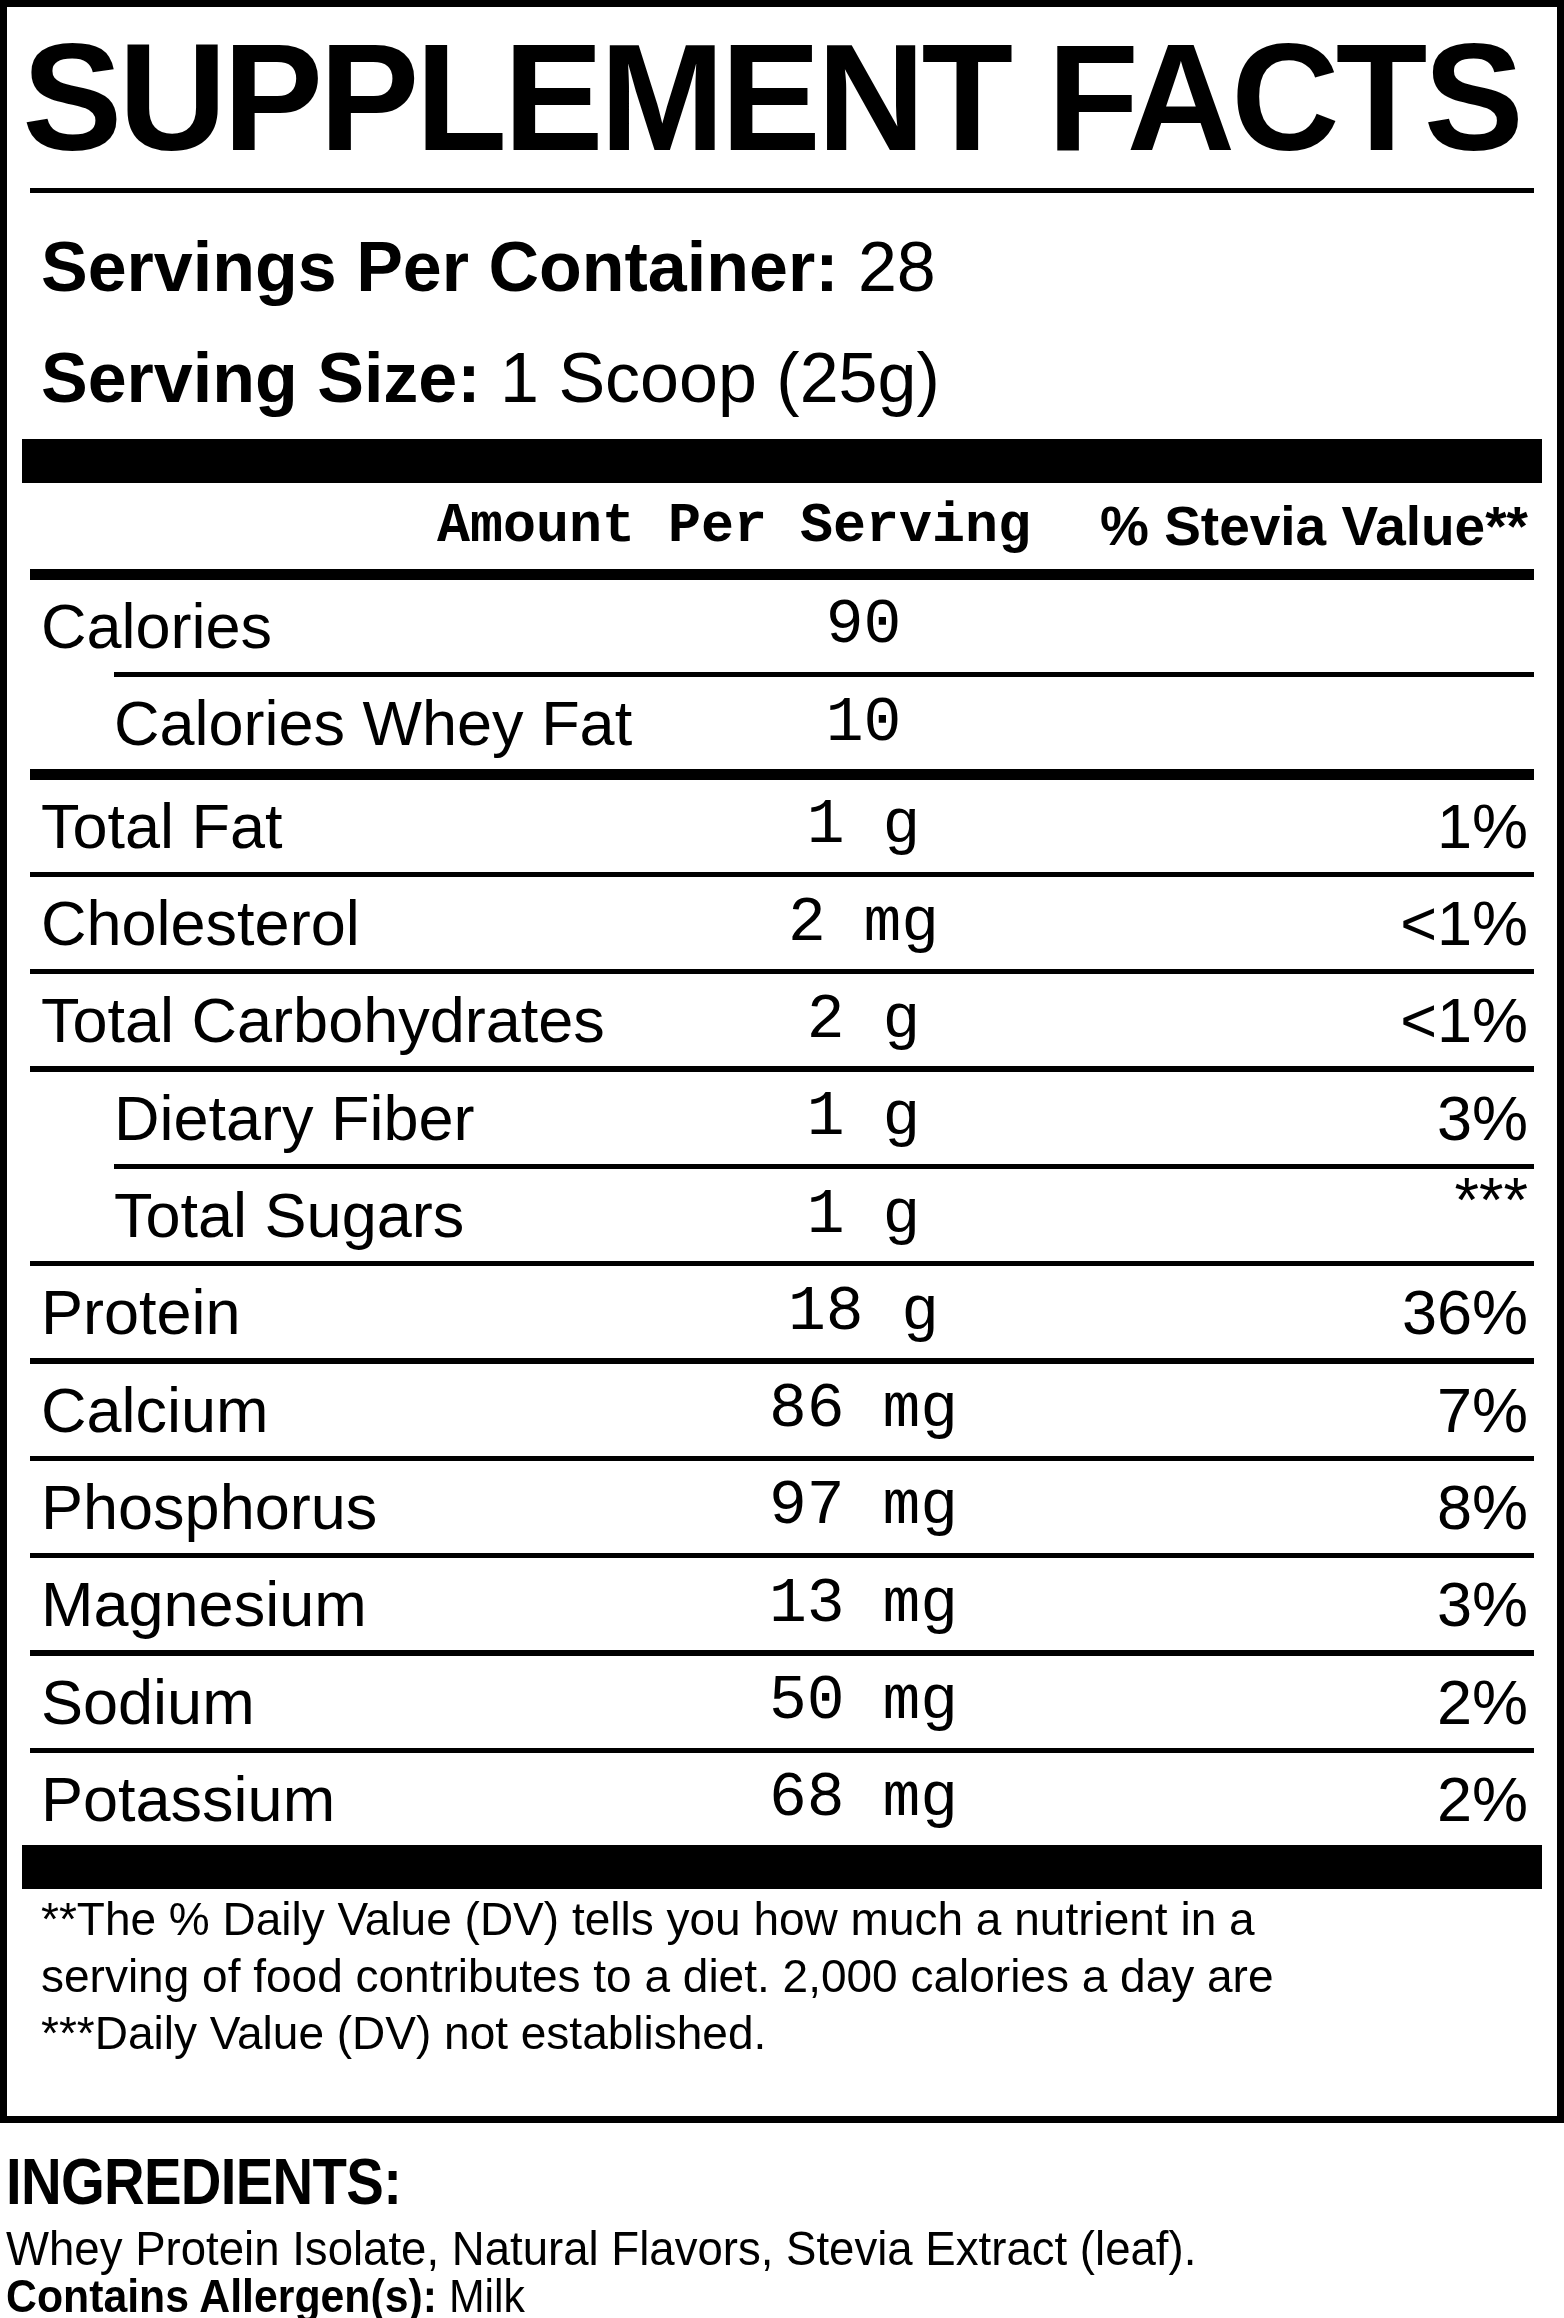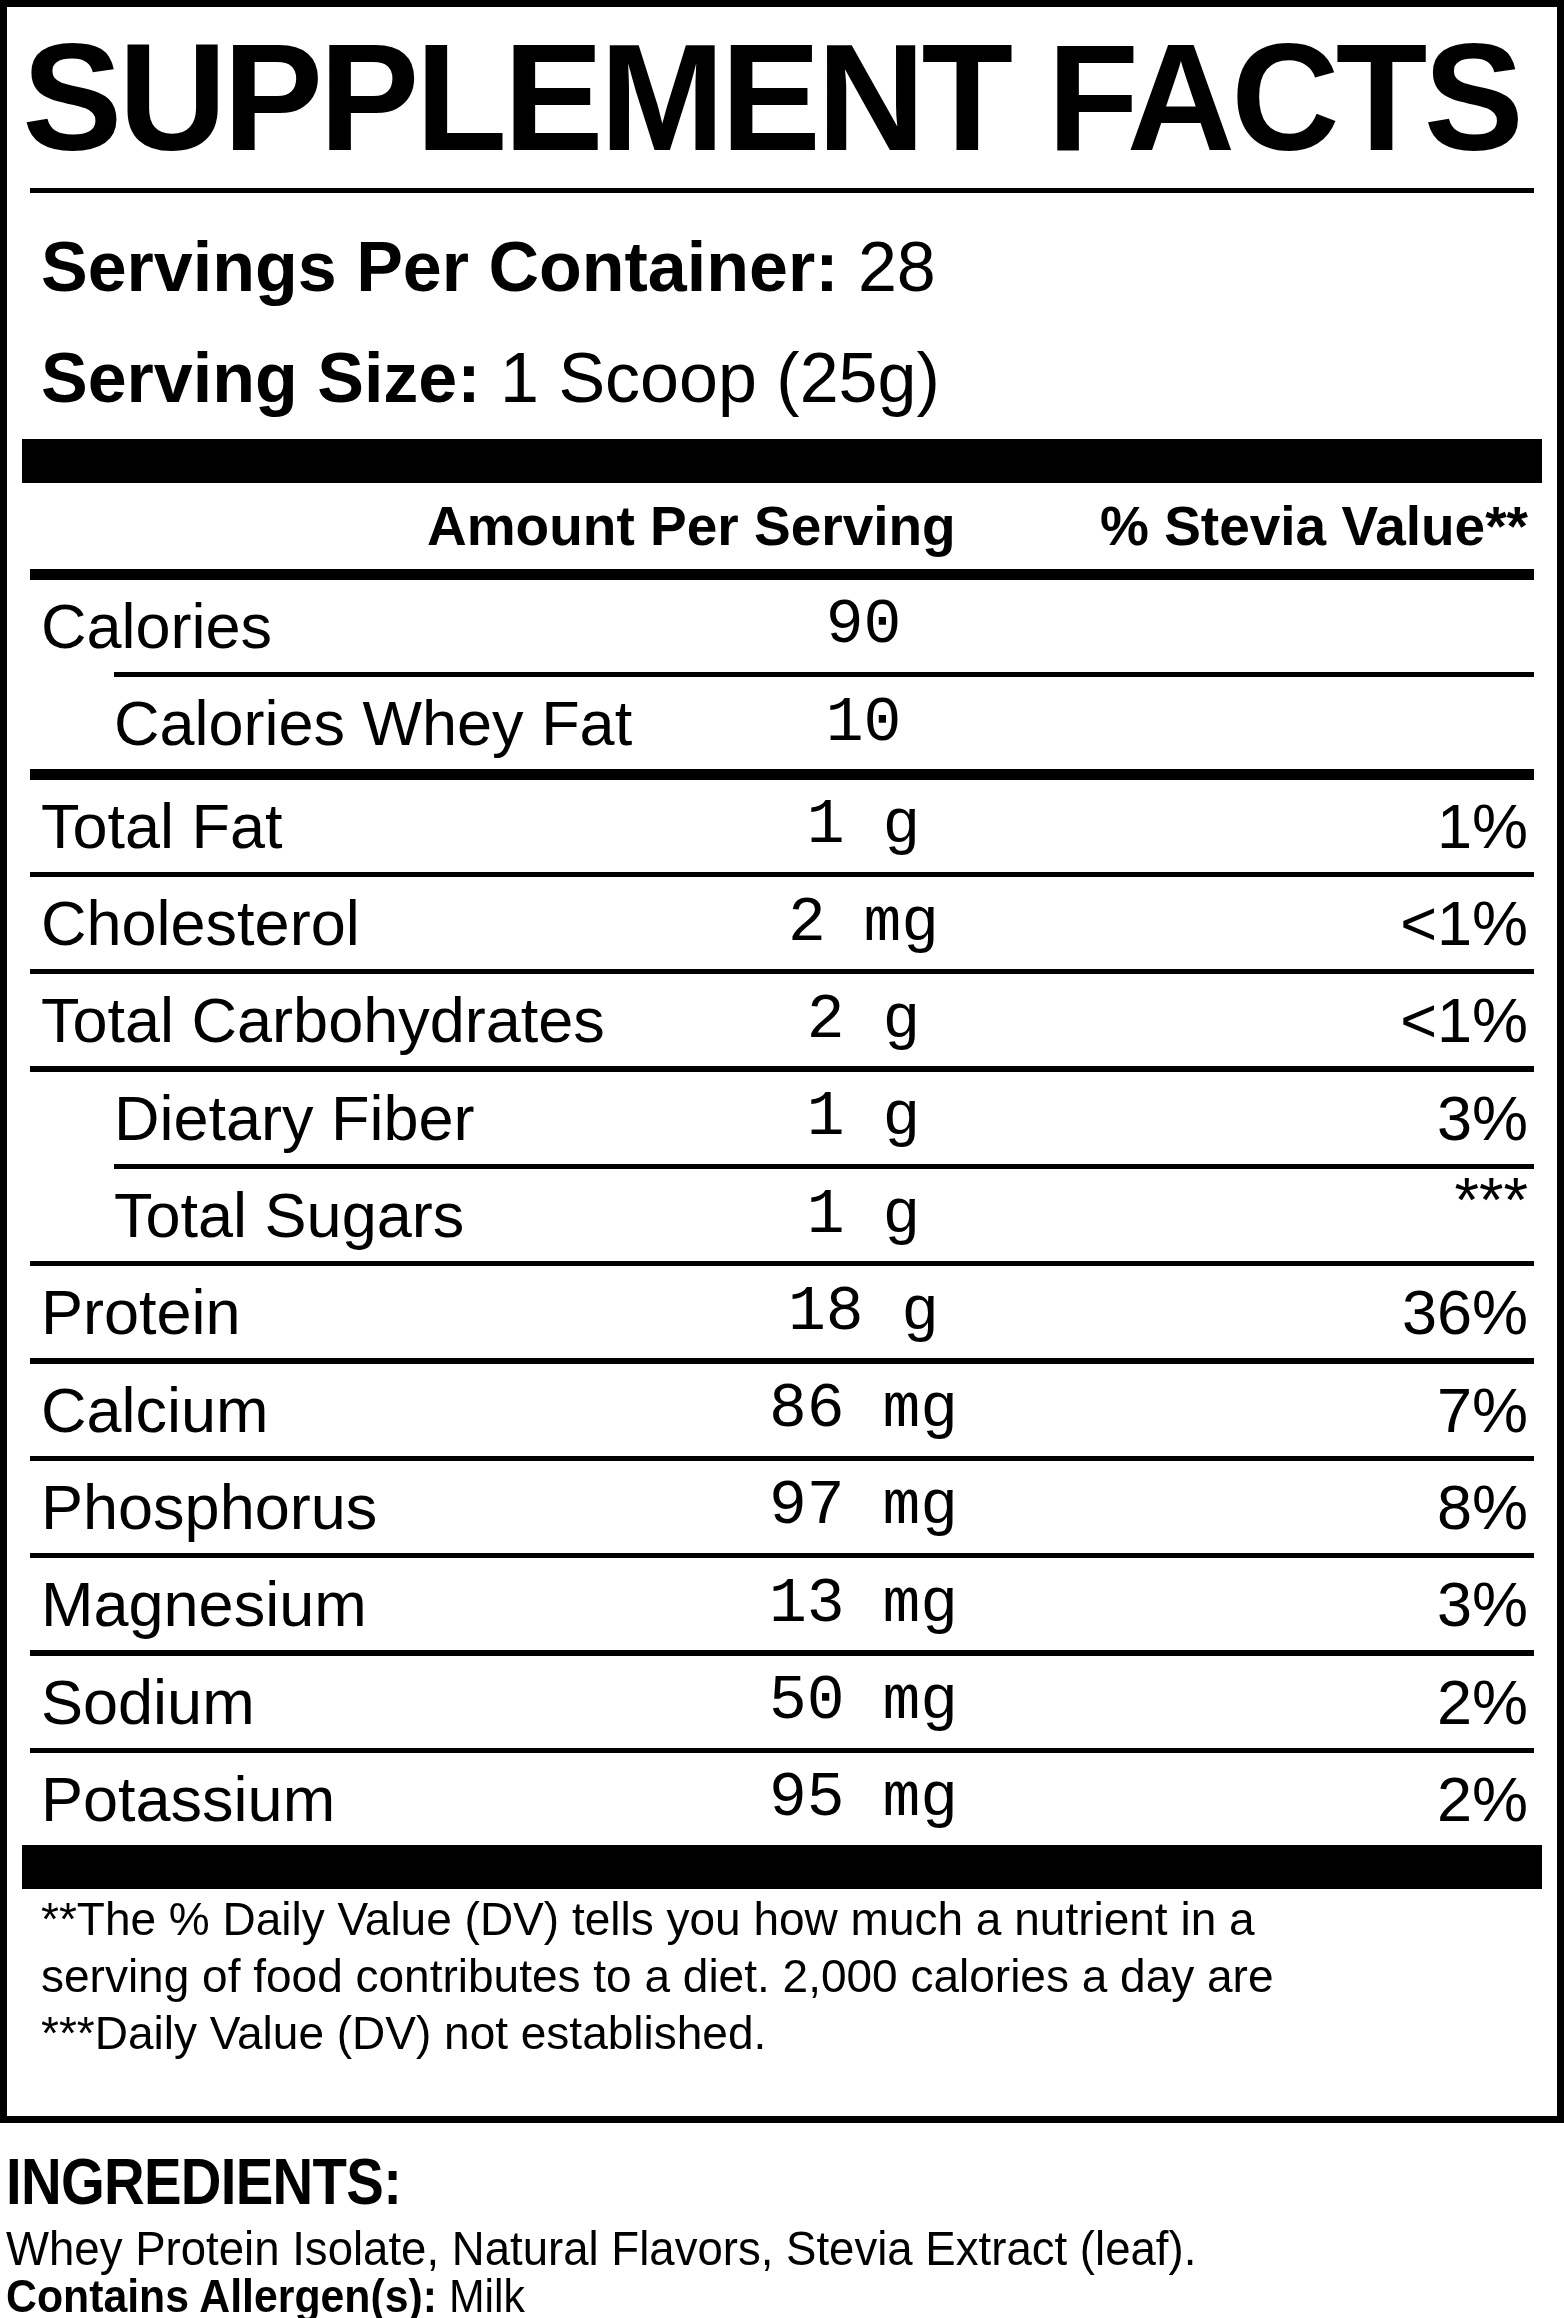--- a/index.html
+++ b/index.html
@@ -41,21 +41,21 @@
     line-height:73px;
     white-space:nowrap;
   }
   .serving-line .lbl { font-weight:bold; }
 
   .black-bar { height:44px; background:var(--ink); margin:0 15.3px; }
   .bar-top { margin-top:24.4px; }
   .bar-bottom { margin-top:0; }
 
   .col-header { position:relative; height:86px; font-size:55px; font-weight:bold; }
-  .col-header .aps { position:absolute; left:420px; top:50%; transform:translateY(-50%); white-space:nowrap; }
+  .col-header .aps { position:absolute; left:430px; top:50%; transform:translateY(-50%); white-space:nowrap;font-family:Liberation Mono, monospace; }
   .col-header .dvh { position:absolute; right:29px; top:50%; transform:translateY(-50%); white-space:nowrap; }
   .rule-header { height:10.7px; background:var(--ink); margin:0 23px; }
 
   .rows {}
   .row {
     display:grid;
     grid-template-columns:1fr 321px 504px;
     align-items:center;
     height:92px;
     padding:0 29px 0 34px;
@@ -199,21 +199,21 @@
         </div>
         <div class="rrule"></div>
         <div class="row">
           <div class="label">Sodium</div>
           <div class="amount">50 mg</div>
           <div class="dv">2%</div>
         </div>
         <div class="rrule"></div>
         <div class="row">
           <div class="label">Potassium</div>
-          <div class="amount">95 mg</div>
+          <div class="amount">68 mg</div>
           <div class="dv">2%</div>
         </div>
       </div>
 
     <div class="black-bar bar-bottom"></div>
 
     <div class="footnote">
         <div class="fline">**The % Daily Value (DV) tells you how much a nutrient in a</div>
         <div class="fline">serving of food contributes to a diet. 2,000 calories a day are</div>
         <div class="fline">***Daily Value (DV) not established.</div>

